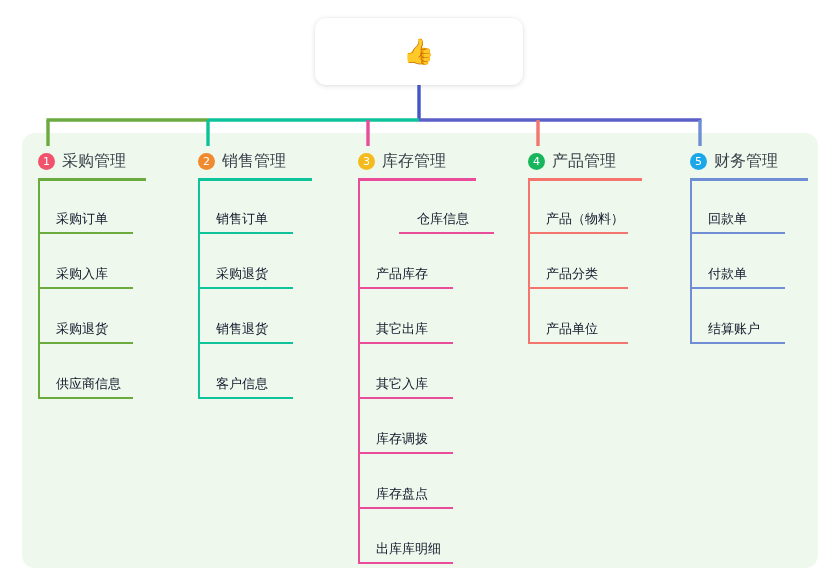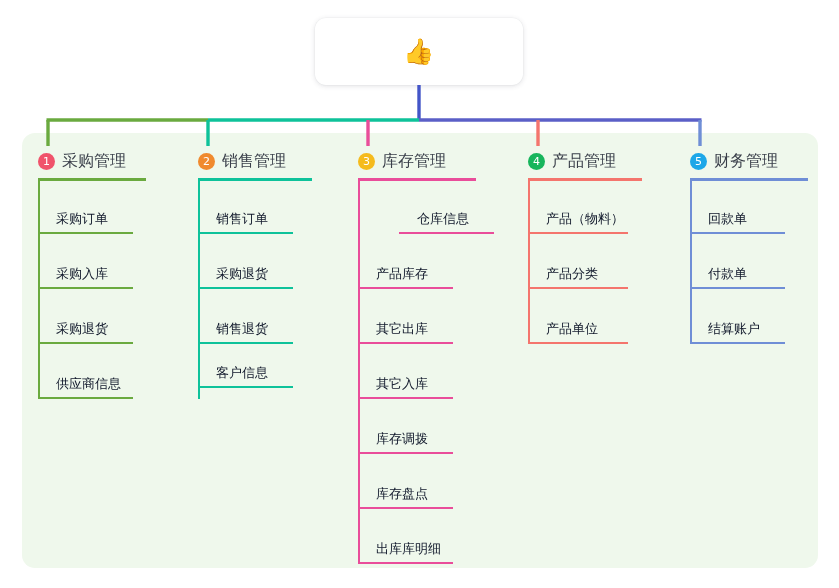--- a/index.html
+++ b/index.html
@@ -119,21 +119,21 @@
           <div class="leaf-rule" style="width: 95px; background: rgb(14, 194, 154);"></div>
         </div>
         <div class="leaf" style="top: 261px; left: 0px; width: 95px; height: 28px;">
           <span class="leaf-label">采购退货</span>
           <div class="leaf-rule" style="width: 95px; background: rgb(14, 194, 154);"></div>
         </div>
         <div class="leaf" style="top: 316px; left: 0px; width: 95px; height: 28px;">
           <span class="leaf-label">销售退货</span>
           <div class="leaf-rule" style="width: 95px; background: rgb(14, 194, 154);"></div>
         </div>
-        <div class="leaf" style="top: 360px; left: 0px; width: 95px; height: 28px; padding-left: 28px;">
+        <div class="leaf" style="top: 371px; left: 0px; width: 95px; height: 28px; padding-left: 28px;">
           <span class="leaf-label">客户信息</span>
           <div class="leaf-rule" style="width: 95px; background: rgb(14, 194, 154);"></div>
         </div>
       </div>
       <div class="col" style="left: 358px; top: 0px;">
         <div class="col-head" style="top: 151px;">
           <span class="badge" style="background: rgb(245, 187, 29);">3</span>
           <span class="col-title">库存管理</span>
         </div>
         <div class="head-rule" style="top: 178px; width: 118px; background: rgb(233, 77, 154);"></div>

